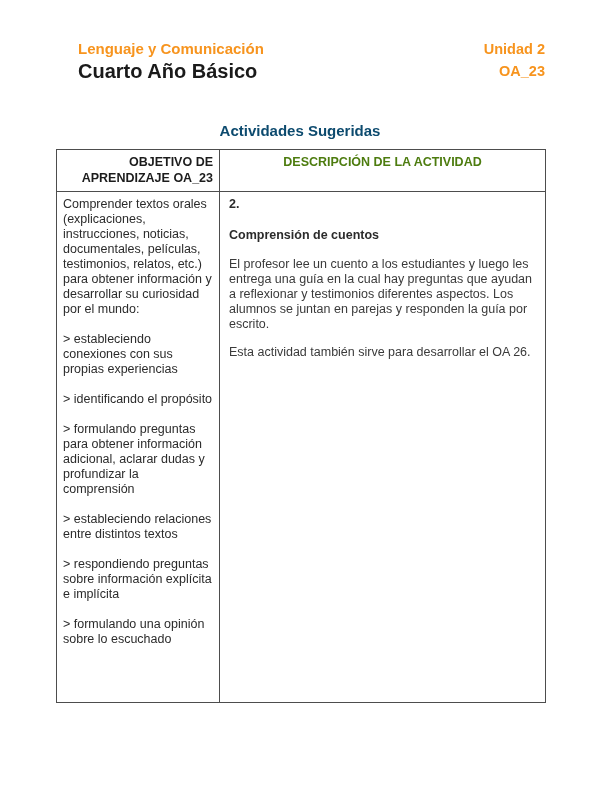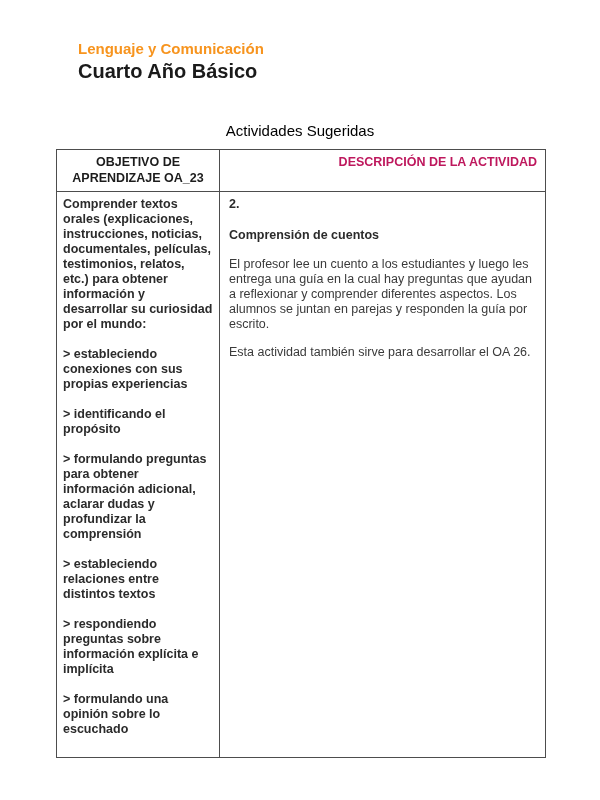--- a/index.html
+++ b/index.html
@@ -25,58 +25,58 @@
   .grade{
     font-size:20px;font-weight:bold;color:#1a1a1a;
   }
   .unit, .oa{
     font-size:14.5px;font-weight:bold;color:var(--accent);
   }
   .doc-title{
     margin:40px 0 10px 0;
     text-align:center;
     font-size:15px;
-    font-weight:normal;
-    color:#000000;
+    font-weight:bold;
+    color:#0c4a6e;
   }
   table.activity-table{
     table-layout:fixed;
     border-collapse:collapse;
     margin-left:56px;
     width:489px;
   }
   table.activity-table col.c1{width:163px;}
   table.activity-table col.c2{width:326px;}
   table.activity-table th, table.activity-table td{
     border:1.5px solid #4d4d4d;
     vertical-align:top;
     box-sizing:border-box;
   }
   th.obj-header{
     height:42px;
     padding:4px 6px;
     font-size:12.5px;
     font-weight:bold;
     color:#1c1c1c;
-    text-align:center;
+    text-align:right;
     line-height:16px;
   }
   th.desc-header{
     padding:4px 8px;
     font-size:12.5px;
     font-weight:bold;
-    color:#be185d;
-    text-align:right;
+    color:#4d7c0f;
+    text-align:center;
     line-height:16px;
   }
   td.obj-cell{
     height:511px;
     padding:5px 6px;
     font-size:12.5px;
-    font-weight:bold;
+    font-weight:normal;
     color:#2b2b2b;
     line-height:15px;
   }
   td.desc-cell{
     padding:5px 9px;
     font-size:12.5px;
     color:#3a3a3a;
     line-height:15px;
   }
   .obj-cell p{margin:0 0 15px 0;}
@@ -95,20 +95,24 @@
 </head>
 <body>
 
 <div class="page">
 
   <div class="doc-header">
     <div class="left-block">
       <div class="subject">Lenguaje y Comunicación</div>
       <div class="grade">Cuarto Año Básico</div>
     </div>
+    <div class="right-block">
+      <div class="unit">Unidad 2</div>
+      <div class="oa">OA_23</div>
+    </div>
   </div>
 
   <div class="doc-title">Actividades Sugeridas</div>
 
   <table class="activity-table">
     <colgroup>
         <col class="c1">
         <col class="c2">
       </colgroup>
     <thead>
@@ -124,20 +128,20 @@
           <p>&gt; estableciendo conexiones con sus propias experiencias</p>
           <p>&gt; identificando el propósito</p>
           <p>&gt; formulando preguntas para obtener información adicional, aclarar dudas y profundizar la comprensión</p>
           <p>&gt; estableciendo relaciones entre distintos textos</p>
           <p>&gt; respondiendo preguntas sobre información explícita e implícita</p>
           <p>&gt; formulando una opinión sobre lo escuchado</p>
         </td>
         <td class="desc-cell">
           <p class="activity-number">2.</p>
           <p class="activity-subtitle">Comprensión de cuentos</p>
-          <p class="body-par">El profesor lee un cuento a los estudiantes y luego les entrega una guía en la cual hay preguntas que ayudan a reflexionar y comprender diferentes aspectos. Los alumnos se juntan en parejas y responden la guía por escrito.</p>
+          <p class="body-par">El profesor lee un cuento a los estudiantes y luego les entrega una guía en la cual hay preguntas que ayudan a reflexionar y testimonios diferentes aspectos. Los alumnos se juntan en parejas y responden la guía por escrito.</p>
           <p class="body-par">Esta actividad también sirve para desarrollar el OA 26.</p>
         </td>
       </tr>
     </tbody>
   </table>
 
 </div>
 
 </body></html>

